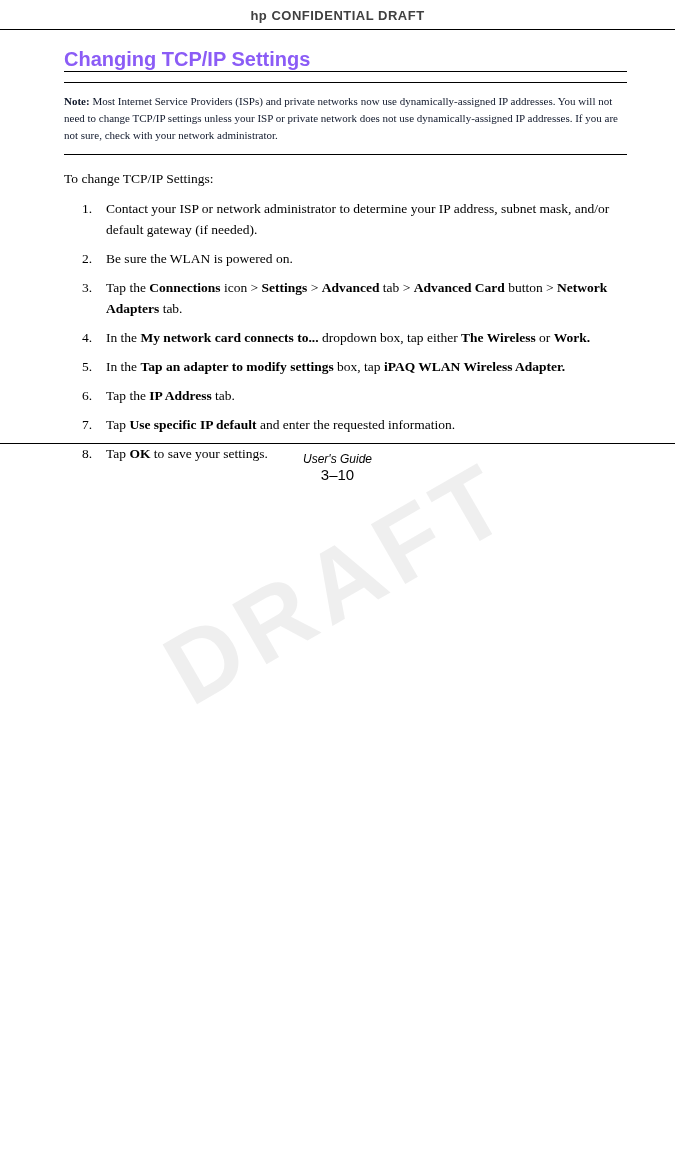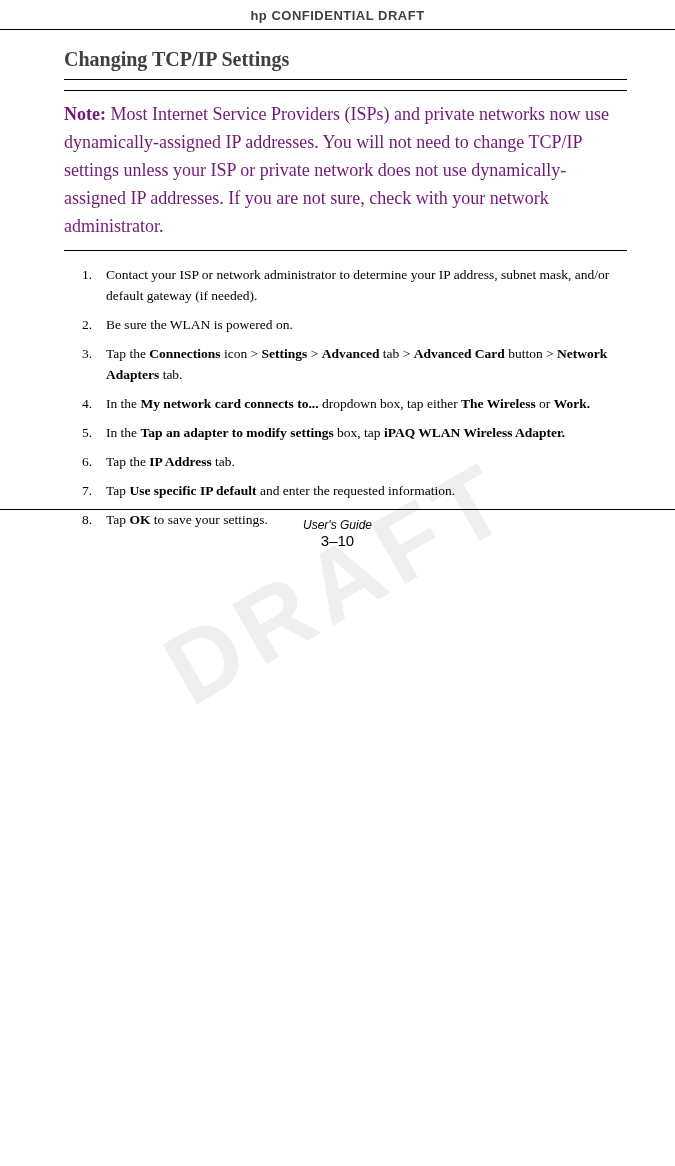--- a/index.html
+++ b/index.html
@@ -37,44 +37,44 @@
       font-size: 12px;
       color: #000;
       font-style: italic;
     }
 
     .main-content {
       padding: 18px 48px 18px 64px;
     }
 
     .page-title {
-      font-family: Liberation Serif, serif;
+      font-family: Liberation Sans, sans-serif;
       font-size: 20px;
       font-weight: bold;
-      margin-bottom: 8px;
-      color: #404040;
+      margin-bottom: 0;
+      color: #8b5cf6;
     }
 
     .top-divider {
       border: none;
       border-top: 1.5px solid #000;
       margin-bottom: 10px;
     }
 
     .note-box {
       border-top: 1px solid #000;
       border-bottom: 1px solid #000;
       padding: 10px 0 10px 0;
       margin-bottom: 14px;
     }
 
     .note-text {
-      font-size: 18px;
+      font-size: 11px;
       line-height: 1.55;
-      color: #701a75;
+      color: #0f172a;
     }
 
     .note-bold {
       font-weight: bold;
     }
 
     .intro-text {
       font-size: 13.5px;
       margin-bottom: 10px;
       line-height: 1.5;
@@ -177,20 +177,21 @@
 
     <div class="page-title">Changing TCP/IP Settings</div>
     <hr class="top-divider">
 
     <div class="note-box">
       <p class="note-text">
         <span class="note-bold">Note:</span><span> Most Internet Service Providers (ISPs) and private networks now use dynamically-assigned IP addresses. You will not need to change TCP/IP settings unless your ISP or private network does not use dynamically-assigned IP addresses. If you are not sure, check with your network administrator.</span>
       </p>
     </div>
 
+    <p class="intro-text">To change TCP/IP Settings:</p>
 
     <ol class="steps-list">
       <li>
         <span class="step-num">1.</span>
         <span class="step-content">Contact your ISP or network administrator to determine your IP address, subnet mask, and/or default gateway (if needed).</span>
       </li>
       <li>
         <span class="step-num">2.</span>
         <span class="step-content">Be sure the WLAN is powered on.</span>
       </li>

